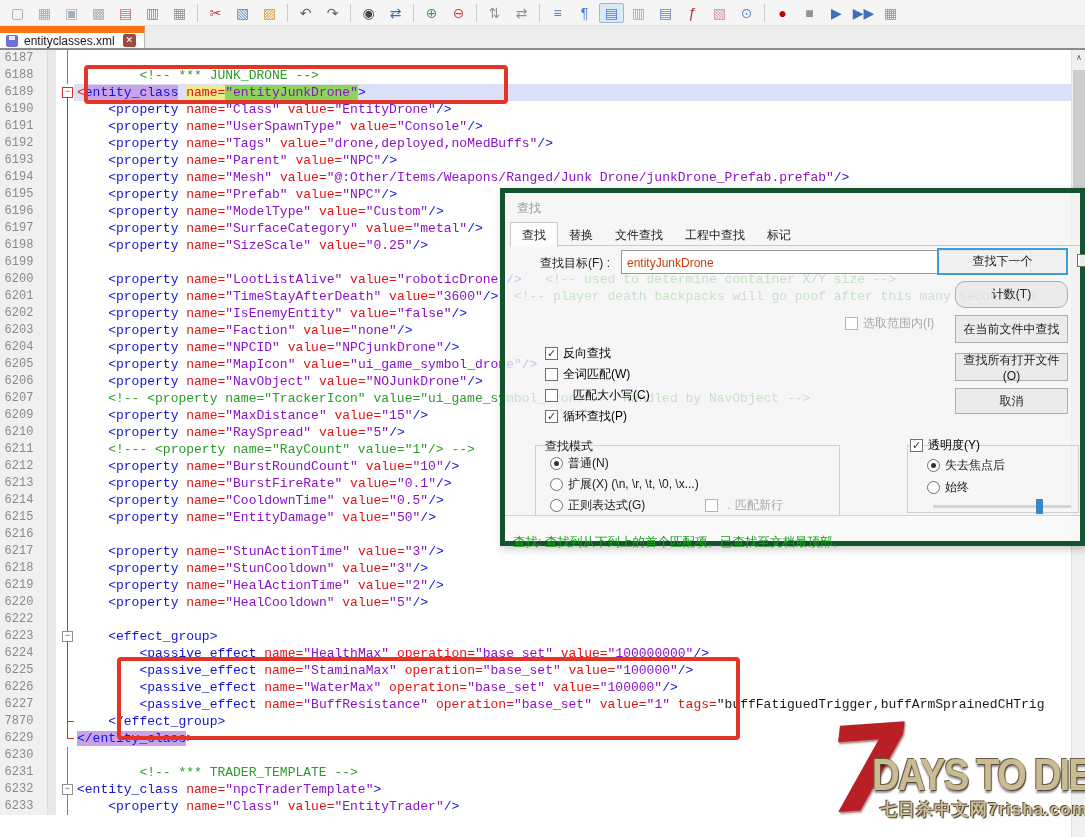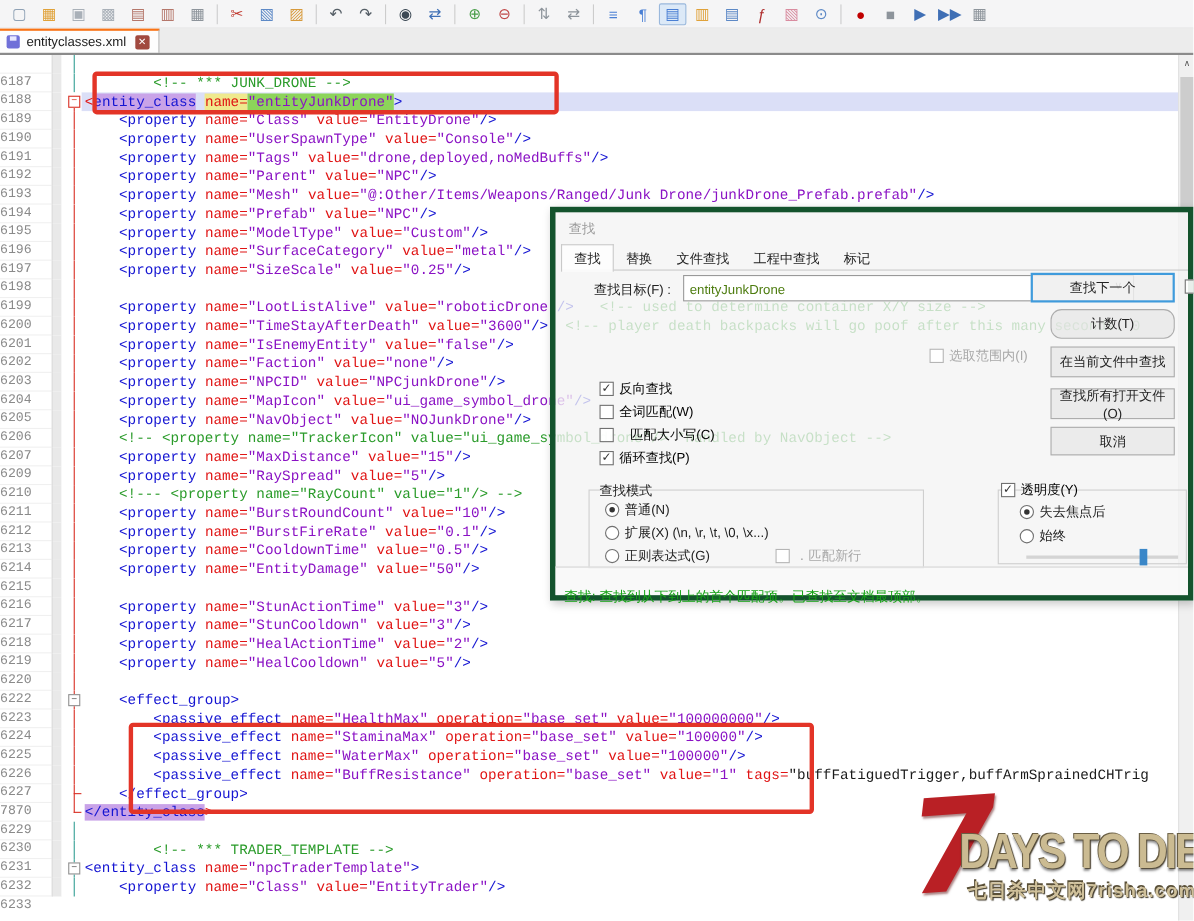--- a/index.html
+++ b/index.html
@@ -11,33 +11,33 @@
   #toolbar { position:absolute; left:0; top:0; width:1085px; height:26px;
     background:#f5f5f6; border-bottom:1px solid #e3e3e3; display:flex; align-items:center; padding-left:4px; }
   .tico { width:25px; height:20px; display:inline-flex; align-items:center; justify-content:center;
     font-size:14px; border:1px solid transparent; border-radius:2px; margin:0 1px; flex:none; }
   .tico.pressed { background:#dce9f7; border-color:#9ab8dc; }
   .tsep { width:1px; height:18px; background:#cccccc; margin:0 4px; flex:none; }
 
   
   #tabbar { position:absolute; left:0; top:26px; width:1085px; height:22px; background:#ececec; }
   #tab { position:absolute; left:0; top:0; height:22px; display:flex; align-items:center;
-    background:#fdfdfd; border-right:1px solid #b5b5b5; border-top:2px solid #f97316; padding:0 8px 0 6px; }
+    background:#fdfdfd; border-right:1px solid #b5b5b5; border-top:7px solid #f97316; padding:0 8px 0 6px; }
   #tab .disk { width:12px; height:12px; background:#7070d8; border-radius:2px; position:relative; margin-right:6px; flex:none; }
   #tab .disk::after { content:""; position:absolute; left:3px; top:1px; width:6px; height:4px; background:#e8e8ff; }
   #tab .tlabel { font-size:12px; color:#1a1a1a; }
   #tab .tclose { width:13px; height:13px; margin-left:8px; background:#a1493f; color:#fff;
     font-size:9px; line-height:12px; text-align:center; border-radius:2px; flex:none; }
   #tabline { position:absolute; left:0; top:48px; width:1085px; height:2px; background:#8b8b8b; }
 
   
   #editor { position:absolute; left:0; top:50px; width:1071px; height:787px; background:#fff; overflow:hidden; }
   .row { display:flex; height:17px; line-height:17px; }
-  .num { width:47px; flex:none; background:#f0f0f0; color:#8a8a8a; text-align:left; padding-right:9px;
-    font-family:"Liberation Mono","DejaVu Sans Mono",monospace; font-size:12px;margin-top:16px; }
+  .num { width:47px; flex:none; background:#f0f0f0; color:#8a8a8a; text-align:center; padding-right:9px;
+    font-family:"Liberation Mono","DejaVu Sans Mono",monospace; font-size:12px; }
   .bm { width:9px; flex:none; background:#e9e9e9; border-left:1px solid #dcdcdc; }
   .fold { width:18px; flex:none; background:#fff; position:relative; }
   .code { flex:1; min-width:0; overflow:hidden; white-space:pre;
     font-family:"Liberation Mono","DejaVu Sans Mono",monospace; font-size:13px; color:#1a1a1a; padding-left:3px; }
   .row.cur .code { background:#dbdff7; }
   .t { color:#1414d2; } .a { color:#e01414; } .s { color:#8a12c4; } .c { color:#2a9b2a; }
   
   .fold.teal::before, .fold.red::before, .fold.boxred::before, .fold.boxgray::before,
   .fold.corner::before, .fold.end::before, .fold.boxgrayteal::before {
     content:""; position:absolute; left:11px; top:0; height:17px; width:1px; }
@@ -62,21 +62,21 @@
 
   
   #dlg { position:absolute; left:500px; top:188px; width:585px; height:358px; z-index:10;
     background:rgba(243,243,243,0.78); border:5px solid #14532d; box-shadow:2px 3px 8px rgba(0,0,0,0.22); font-size:12px; }
   #dlg .dtitle { position:absolute; left:12px; top:7px; color:#9a9a9a; }
   #dtabs { position:absolute; left:5px; top:29px; right:0; height:24px; border-bottom:1px solid #c9c9c9; }
   .dtab { display:inline-block; padding:4px 11px 3px; color:#222; }
   .dtab.act { background:rgba(253,253,253,0.92); border:1px solid #c9c9c9; border-bottom:none; position:relative; top:0px; }
   #dlg .lab { position:absolute; color:#222; }
   #combo { position:absolute; left:116px; top:57px; width:410px; height:24px; background:#fff; border:1px solid #999;
-    font-size:12px; padding:4px 18px 3px 5px; color:#4d7c0f; font-family:"Liberation Sans",sans-serif; }
+    font-size:12px; padding:4px 18px 3px 5px; color:#c2410c; font-family:"Liberation Sans",sans-serif; }
   #comboarr { position:absolute; left:508px; top:62px; color:#777; font-size:10px; }
   .dbtn { position:absolute; left:450px; width:113px; height:27px; background:rgba(228,228,228,0.62);
     border:1px solid #adadad; text-align:center; color:#222; font-size:12px; display:flex; align-items:center; justify-content:center; }
   #btn-findnext { left:432px; top:55px; width:131px; border:2px solid #3f9bdc; background:rgba(238,238,238,0.85); }
   #btn-count { top:88px;border-radius:10px; }
   #btn-findallcur { top:122px; height:28px; }
   #btn-findallopen { top:160px; height:28px; }
   #btn-cancel { top:195px; height:26px; }
   #edgecb { position:absolute; left:572px; top:61px; width:13px; height:13px; border:1px solid #707070; background:rgba(255,255,255,0.9); }
   .cbrow { position:absolute; display:flex; align-items:center; gap:5px; }

